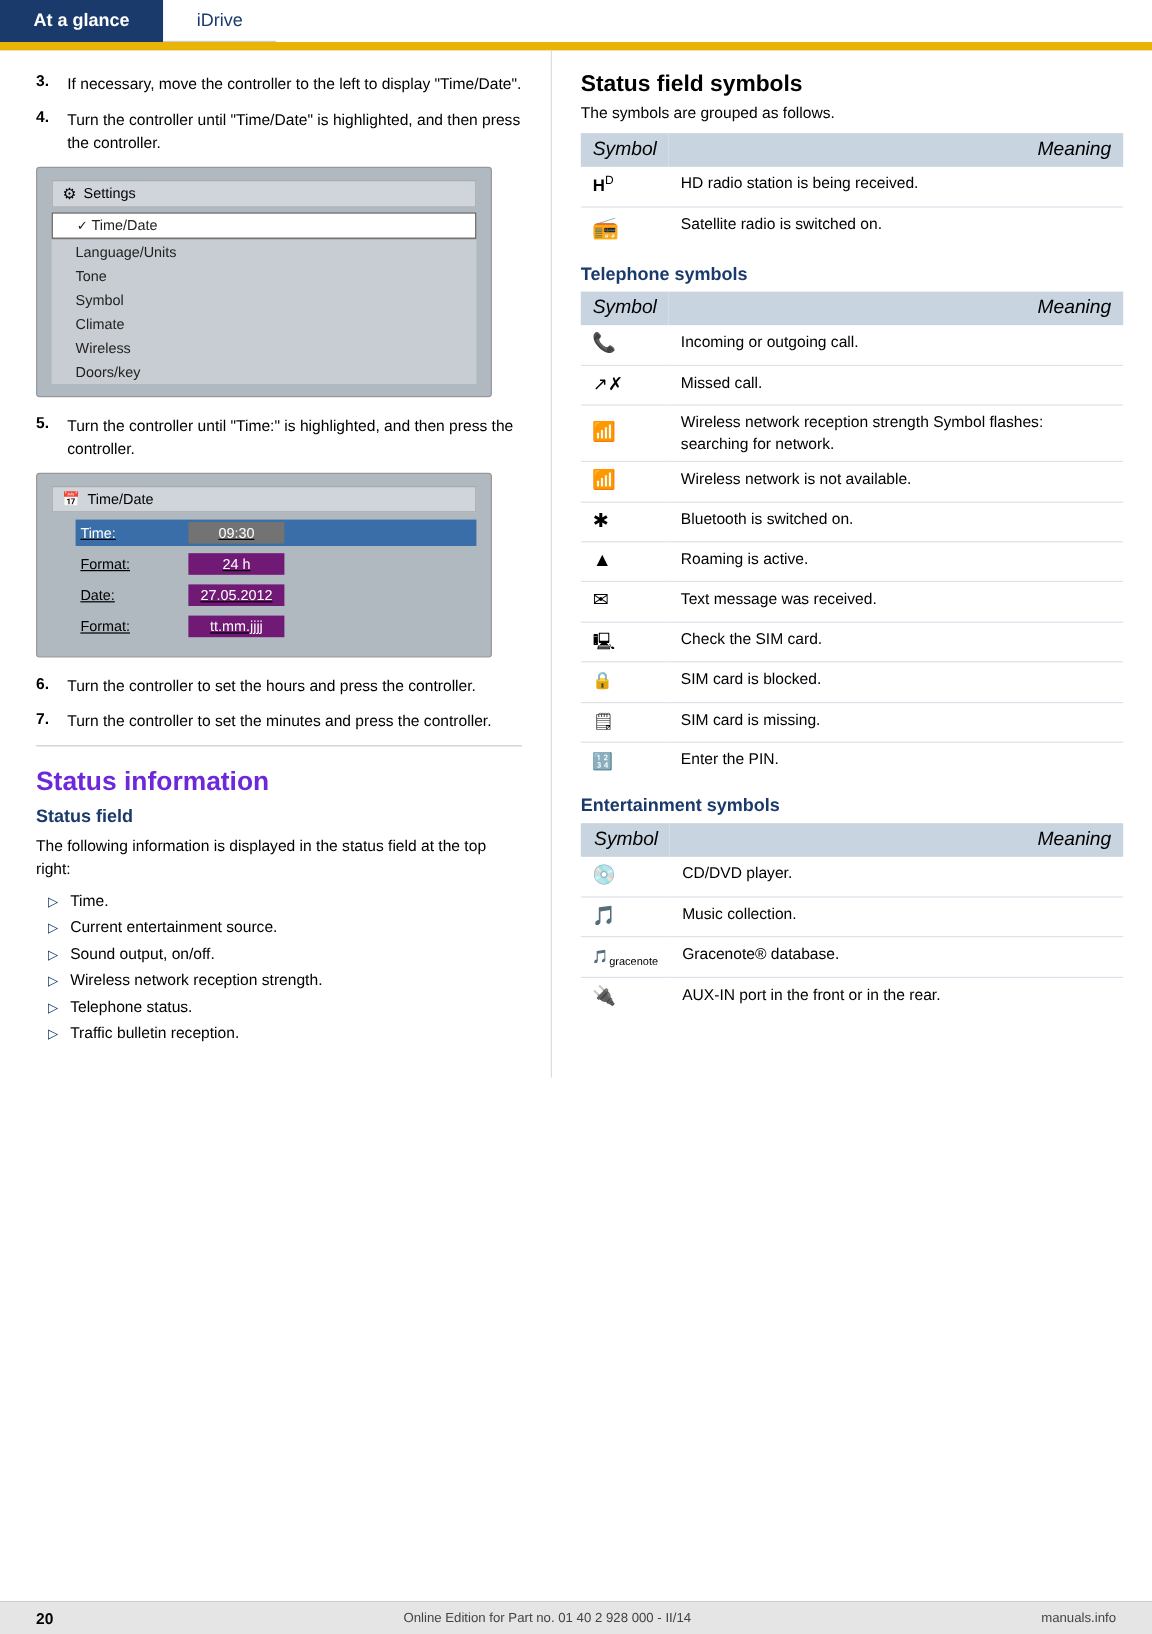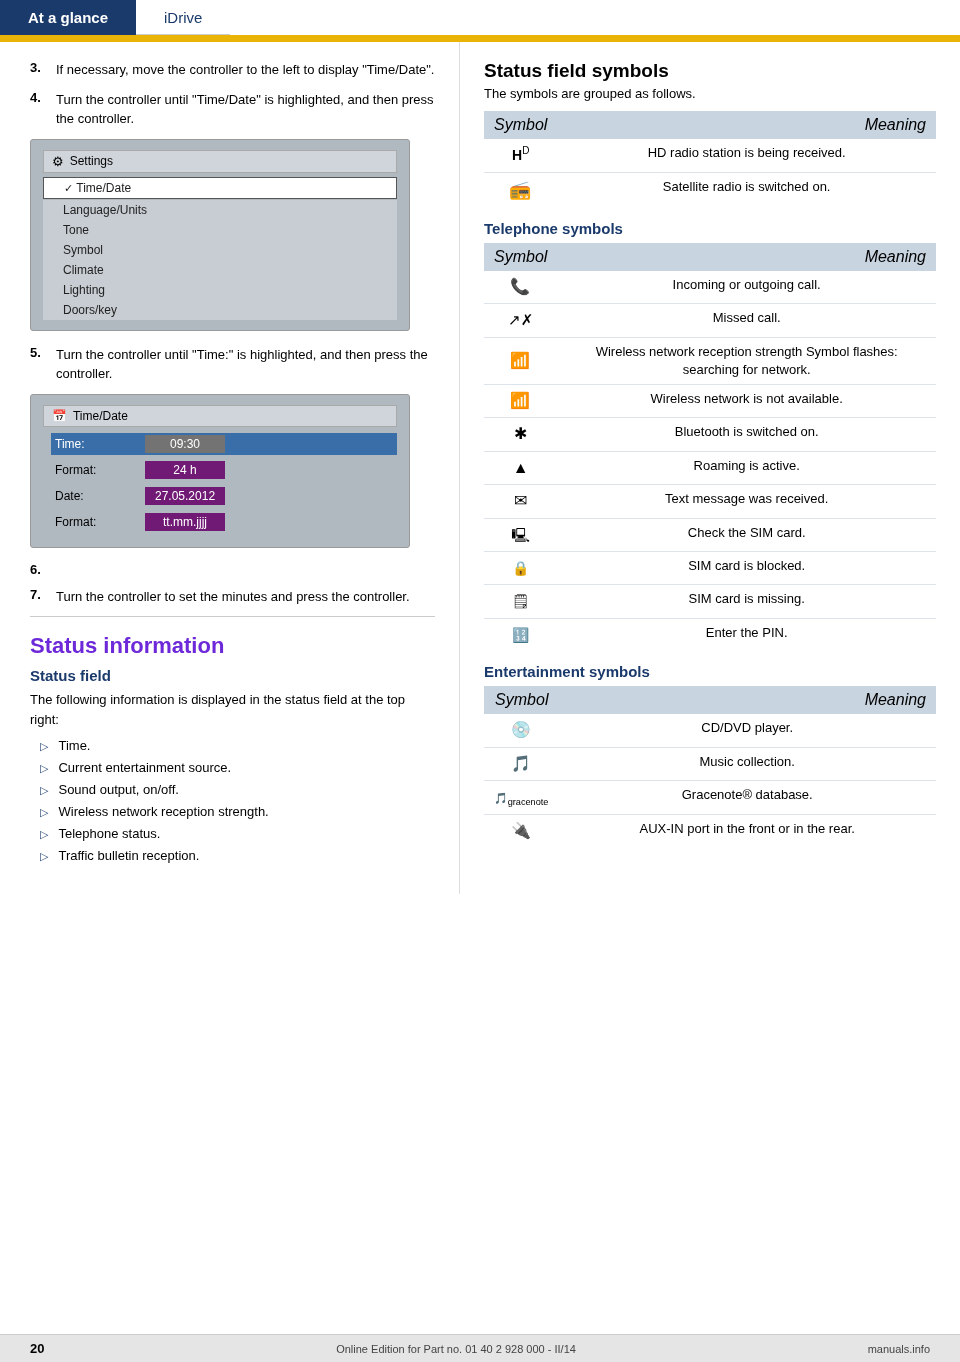--- a/index.html
+++ b/index.html
@@ -223,21 +223,20 @@
     }
     .symbol-table thead th {
       padding: 5px 10px;
       text-align: right;
       font-weight: normal;
       font-size: 16px;
       font-style: italic;
     }
     .symbol-table tbody tr {
       border-bottom: 1px solid #dde3ea;
-      text-align: center;
     }
     .symbol-table tbody tr:last-child {
       border-bottom: none;
     }
     .symbol-table tbody td {
       padding: 5px 10px;
       vertical-align: top;
       font-size: 13px;
       line-height: 1.4;
     }
@@ -308,35 +307,35 @@
         <span class="screenshot-gear">⚙</span>
         <span>Settings</span>
       </div>
       <div class="screenshot-menu-item selected">
         <span class="screenshot-check">✓ </span>Time/Date
       </div>
       <div class="screenshot-menu-item">Language/Units</div>
       <div class="screenshot-menu-item">Tone</div>
       <div class="screenshot-menu-item">Symbol</div>
       <div class="screenshot-menu-item">Climate</div>
-      <div class="screenshot-menu-item">Lighting</div>
+      <div class="screenshot-menu-item">Wireless</div>
       <div class="screenshot-menu-item">Doors/key</div>
     </div>
 
     <div class="step-item">
       <span class="step-num">5.</span>
       <span class="step-text">Turn the controller until "Time:" is highlighted, and then press the controller.</span>
     </div>
 
     <div class="td-screenshot">
       <div class="td-title-bar">
         <span>📅</span>
         <span>Time/Date</span>
       </div>
-      <div style="margin-left:8px;">
+      <div style="margin-left:20px;text-decoration:underline;">
         <div class="td-row highlighted">
           <span class="td-label">Time:</span>
           <span class="td-value">09:30</span>
         </div>
         <div class="td-row">
           <span class="td-label">Format:</span>
           <span class="td-value">24 h</span>
         </div>
         <div class="td-row">
           <span class="td-label">Date:</span>
@@ -344,20 +343,21 @@
         </div>
         <div class="td-row">
           <span class="td-label">Format:</span>
           <span class="td-value">tt.mm.jjjj</span>
         </div>
       </div>
     </div>
 
     <div class="step-item">
       <span class="step-num">6.</span>
+      <span class="step-text">Turn the controller to set the hours and press the controller.</span>
     </div>
     <div class="step-item">
       <span class="step-num">7.</span>
       <span class="step-text">Turn the controller to set the minutes and press the controller.</span>
     </div>
 
     <hr class="divider">
 
     <div class="section-title">Status information</div>
     <div class="subsection-title">Status field</div>

